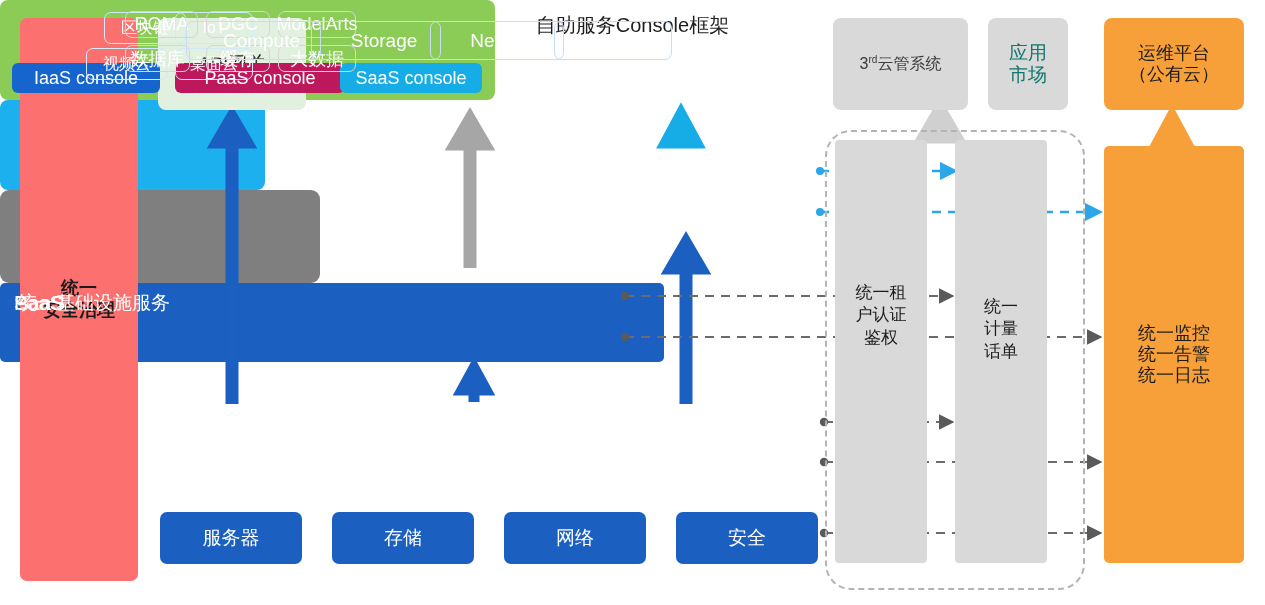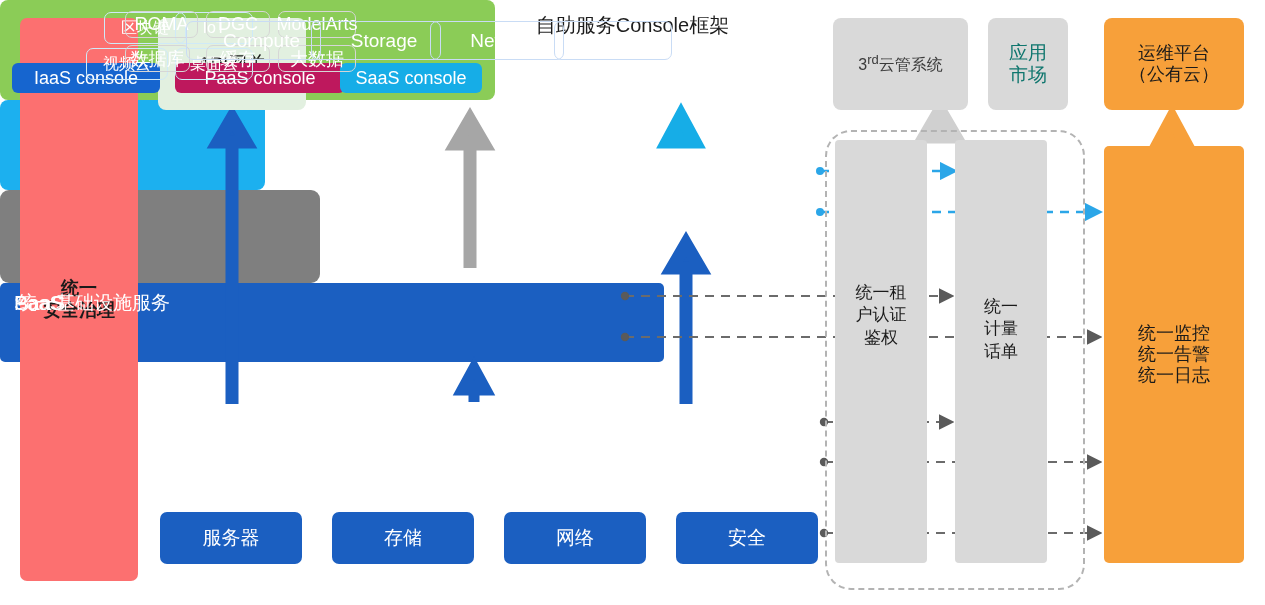--- a/index.html
+++ b/index.html
@@ -21,21 +21,21 @@
            display:block;}
   #console .title{position:absolute;left:0;top:12px;width:100%;text-align:center;font-size:20px;color:#1d1d1d;}
   .cbtn{position:absolute;top:63px;height:30px;border-radius:6px;display:flex;align-items:center;justify-content:center;
         font-size:18px;color:#ffffff;padding:8px 10px;box-sizing:border-box;}
   #cbtn0{left:12px;width:148px;background:#1665cf;}
   #cbtn1{left:175px;width:170px;background:#be185d;}
   #cbtn2{left:340px;width:142px;background:#16ade7;}
 
   
   #third{left:833px;top:18px;width:135px;height:92px;background:#d9d9d9;border-radius:8px;font-size:16px;color:#3b3b3b;}
-  #third sup{font-size:13px;vertical-align:super;}
+  #third sup{font-size:10px;vertical-align:super;}
   #appmkt{left:988px;top:18px;width:80px;height:92px;background:#d9d9d9;border-radius:8px;font-size:19px;color:#0f766e;}
   #ops{left:1104px;top:18px;width:140px;height:92px;background:#f7a03a;border-radius:8px;font-size:18px;color:#1a1a1a;}
 
   
   #saas{left:553px;top:146px;width:265px;height:90px;background:#1cb0ef;border-radius:8px;display:block;}
   #saas .lbl{position:absolute;left:14px;top:50%;transform:translateY(-50%);font-size:21px;color:#fff;}
   .stag{position:absolute;height:30px;border:1.6px solid #cfeaf8;border-radius:7px;
         display:flex;align-items:center;justify-content:center;font-size:16px;color:#ffffff;}
   #stag0{left:104px;top:12px;width:80px;}
   #stag1{left:175px;top:12px;width:76px;}

